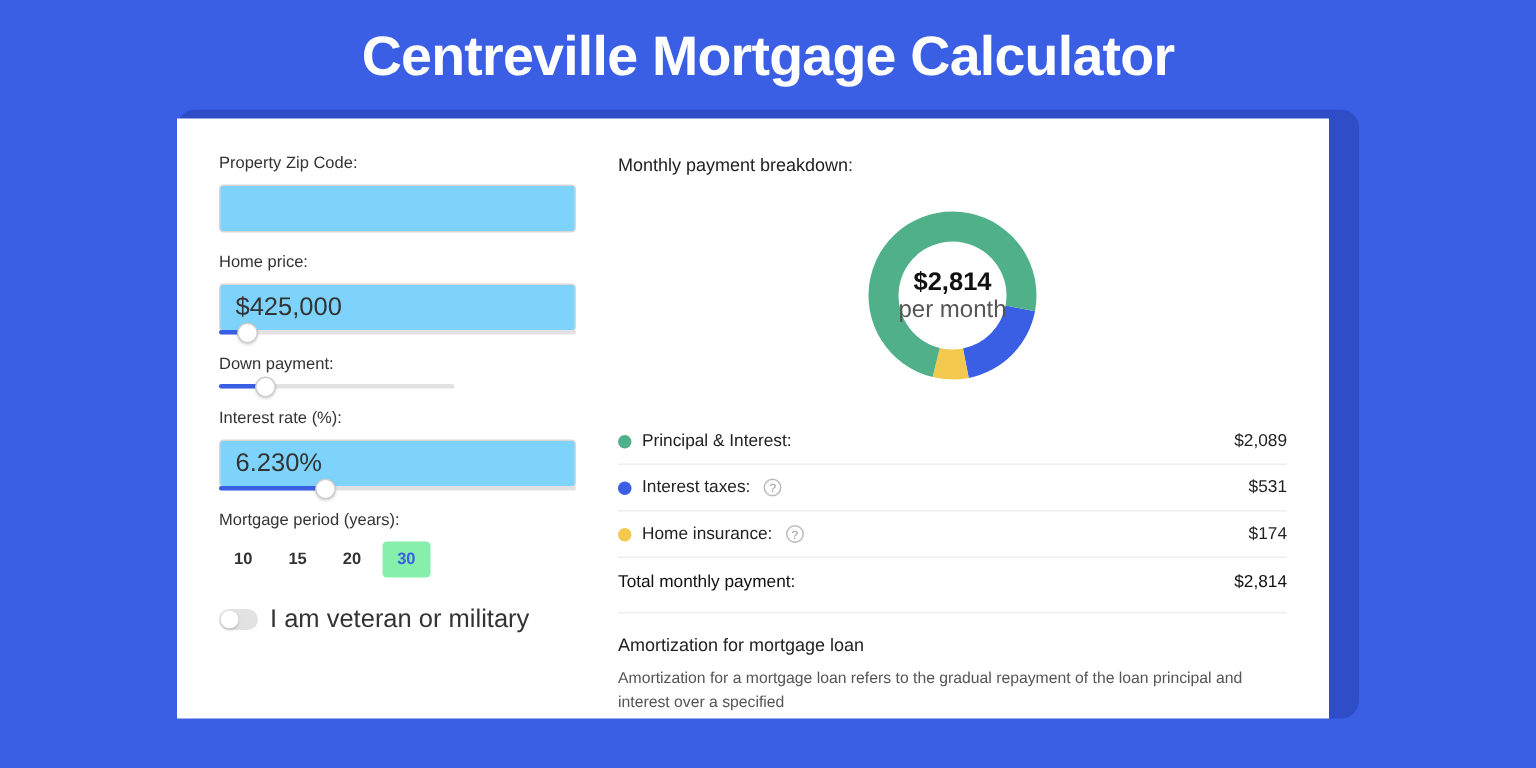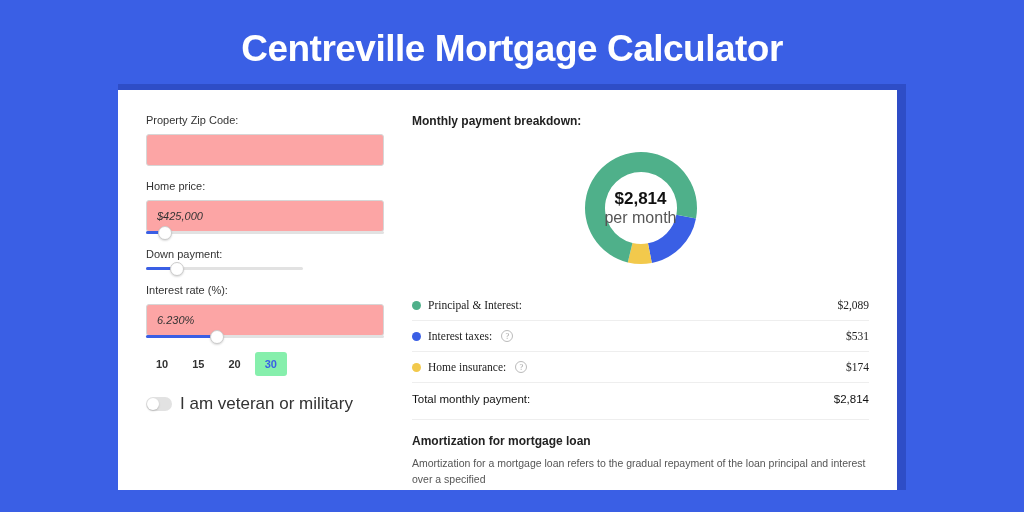--- a/index.html
+++ b/index.html
@@ -5,34 +5,34 @@
   * { box-sizing: border-box; margin: 0; padding: 0; }
   body {
     font-family: -apple-system, BlinkMacSystemFont, "Segoe UI", Arial, sans-serif;
     background: #3a5fe5;
     width: 1024px;
     height: 512px;
     overflow: hidden;
   }
   .hero {
     text-align: center;
-    padding: 28px 0 14px 0;
+    padding: 17px 0 14px 0;
   }
   .hero h1 {
     color: #fff;
     font-size: 37px;
     font-weight: 700;
     letter-spacing: -0.5px;
   }
   .card-shadow {
     background: #2e4dc7;
     width: 788px;
     margin: 0 auto;
-    padding: 6px 9px 0 0;
-    border-radius: 0;
+    padding: 6px 20px 0 0;
+    border-radius: 12px;
   }
   .card {
     background: #fff;
     width: 100%;
     min-height: 400px;
     padding: 24px 28px 0 28px;
     display: flex;
     gap: 28px;
   }
   .left {
@@ -44,24 +44,23 @@
     color: #333;
     margin-bottom: 8px;
     display: block;
   }
   .text-input {
     width: 100%;
     height: 32px;
     border: 1px solid #d6d6d6;
     border-radius: 3px;
     padding: 0 10px;
-    font-size: 11px;
+    font-size: 17px;
     color: #333;
-    background: #fca5a5;
-    font-style: italic;
+    background: #7dd3fc;
   }
   .field-block { margin-bottom: 14px; }
   .slider-track {
     position: relative;
     height: 3px;
     background: #e2e2e2;
     margin-top: -1px;
     border-radius: 2px;
   }
   .slider-fill {
@@ -124,21 +123,21 @@
     box-shadow: 0 1px 2px rgba(0,0,0,0.2);
   }
   .toggle-label { font-size: 17px; color: #333; }
 
   .right {
     flex: 1;
     min-width: 0;
   }
   .section-head {
     font-size: 12px;
-    font-weight: 700;
+    font-weight: 400;
     color: #222;
     margin-bottom: 6px;
   }
   .donut-wrap {
     display: flex;
     justify-content: center;
     padding: 10px 0 18px 0;
   }
   .donut {
     position: relative;
@@ -156,21 +155,20 @@
   .donut-amount { font-size: 17px; font-weight: 700; color: #111; }
   .donut-sub { font-size: 16px; color: #555; }
   .legend-row {
     display: flex;
     align-items: flex-start;
     justify-content: space-between;
     padding: 9px 0;
     border-bottom: 1px solid #eee;
     font-size: 11.5px;
     color: #222;
-    font-family: Liberation Serif, serif;
   }
   .legend-row:last-of-type { border-bottom: none; }
   .legend-left { display: flex; align-items: center; gap: 7px; }
   .dot { width: 9px; height: 9px; border-radius: 50%; display: inline-block; }
   .help-ic {
     width: 12px; height: 12px;
     border: 1px solid #bbb;
     border-radius: 50%;
     font-size: 8px;
     color: #999;
@@ -236,20 +234,21 @@
       <div class="field-block">
         <label class="field-label">Interest rate (%):</label>
         <input class="text-input" value="6.230%" style="">
         <div class="slider-track">
           <div class="slider-fill" style="width: 30%;"></div>
           <div class="slider-thumb" style="left: 30%;"></div>
         </div>
       </div>
 
       <div class="field-block">
+        <label class="field-label">Mortgage period (years):</label>
         <div class="periods">
             <button class="period-btn">10</button>
             <button class="period-btn">15</button>
             <button class="period-btn">20</button>
             <button class="period-btn active">30</button>
           </div>
       </div>
 
       <div class="toggle-row">
         <div class="toggle"></div>

